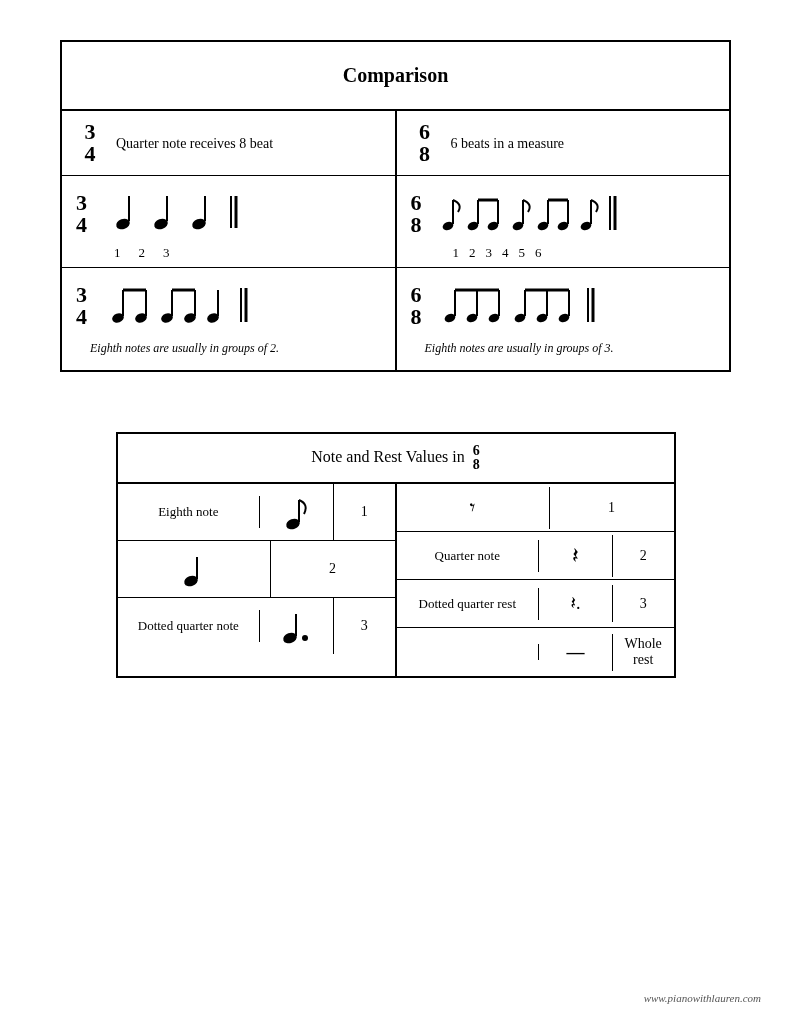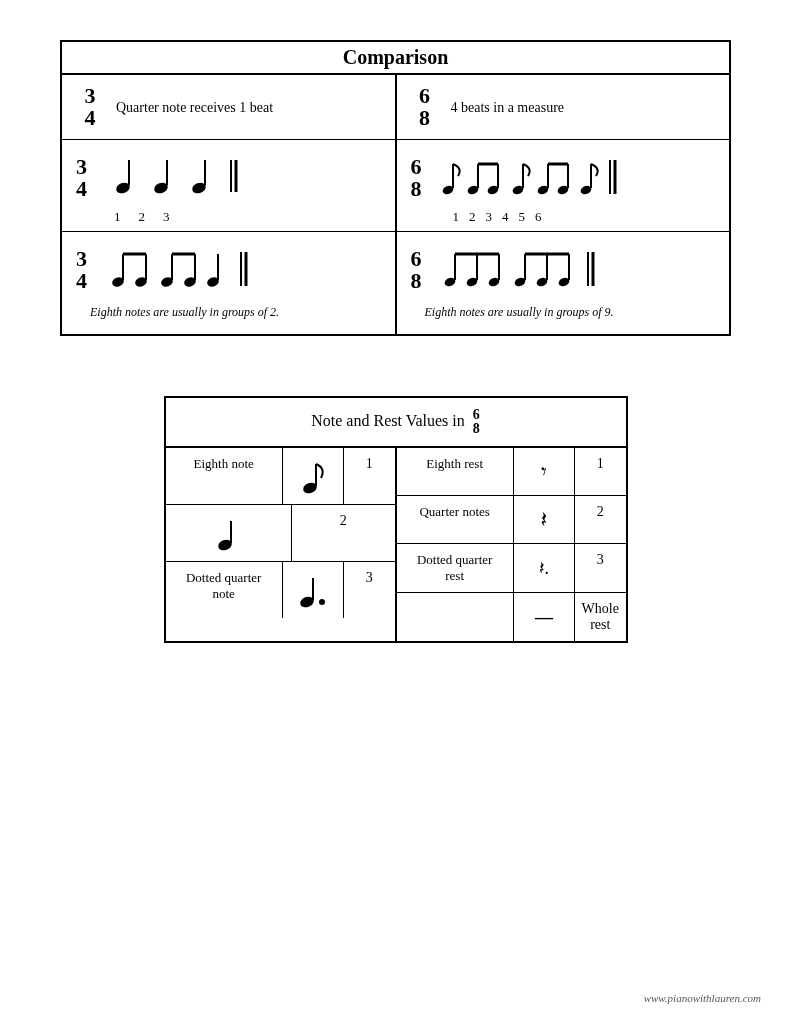--- a/index.html
+++ b/index.html
@@ -16,21 +16,21 @@
     
     .comparison-table {
       border: 2px solid #000;
       width: 100%;
       margin-bottom: 60px;
     }
     .comparison-title {
       text-align: center;
       font-weight: bold;
       font-size: 20px;
-      padding: 4px;
+      padding: 22px;
       border-bottom: 2px solid #000;
     }
     .comparison-body {
       display: flex;
     }
     .comp-col {
       flex: 1;
       padding: 0;
     }
     .comp-col:first-child {
@@ -83,21 +83,21 @@
     }
     .comp-caption {
       padding: 8px 14px;
       font-size: 12px;
       font-style: italic;
     }
 
     
     .values-section {
       margin: 0 auto;
-      width: 464px;
+      width: 560px;
     }
     .values-table {
       border: 2px solid #000;
       width: 100%;
     }
     .values-title {
       text-align: center;
       font-size: 16px;
       padding: 10px;
       border-bottom: 2px solid #000;
@@ -117,20 +117,21 @@
       display: flex;
     }
     .values-left, .values-right {
       flex: 1;
     }
     .values-left {
       border-right: 2px solid #000;
     }
     .value-row {
       display: flex;
+      align-items: center;
       border-bottom: 1px solid #000;
       min-height: 48px;
     }
     .value-row:last-child {
       border-bottom: none;
     }
     .val-name {
       flex: 2;
       padding: 8px 10px;
       font-size: 13px;
@@ -170,21 +171,21 @@
   <div class="comparison-title">Comparison</div>
   <div class="comparison-body">
 
     <div class="comp-col">
       <div class="comp-info">
         <div class="time-sig">
           <span>3</span>
           <span>4</span>
         </div>
         <div class="comp-info-text">
-          <div>Quarter note receives 1 beat</div>
+          <div>Quarter note receives 8 beat</div>
         </div>
       </div>
 
       <div class="comp-notation">
         <div class="notation-row">
           <span style="font-size:22px;font-weight:bold;line-height:1;display:inline-flex;flex-direction:column;align-items:center;">
               <span>3</span>
               <span>4</span>
             </span>
 
@@ -241,21 +242,21 @@
       </div>
     </div>
 
     <div class="comp-col">
       <div class="comp-info">
         <div class="time-sig">
           <span>6</span>
           <span>8</span>
         </div>
         <div class="comp-info-text">
-          <div>4  beats in a measure</div>
+          <div>6  beats in a measure</div>
         </div>
       </div>
 
       <div class="comp-notation">
         <div class="notation-row">
           <span style="font-size:22px;font-weight:bold;line-height:1;display:inline-flex;flex-direction:column;align-items:center;">
               <span>6</span>
               <span>8</span>
             </span>
           <svg width="210" height="55">
@@ -319,21 +320,21 @@
             <ellipse cx="114" cy="40" rx="5.5" ry="4" fill="#000" transform="rotate(-20,114,40)"></ellipse>
             <line x1="119" y1="38" x2="119" y2="12" stroke="#000" stroke-width="2"></line>
             <ellipse cx="136" cy="40" rx="5.5" ry="4" fill="#000" transform="rotate(-20,136,40)"></ellipse>
             <line x1="141" y1="38" x2="141" y2="12" stroke="#000" stroke-width="2"></line>
             <line x1="97" y1="12" x2="141" y2="12" stroke="#000" stroke-width="3"></line>
 
             <line x1="160" y1="10" x2="160" y2="44" stroke="#000" stroke-width="2"></line>
             <line x1="165" y1="10" x2="165" y2="44" stroke="#000" stroke-width="3"></line>
           </svg>
         </div>
-        <div class="comp-caption">Eighth notes are usually in groups of 9.</div>
+        <div class="comp-caption">Eighth notes are usually in groups of 3.</div>
       </div>
     </div>
   </div>
 </div>
 
 <div class="values-section">
   <div class="values-table">
     <div class="values-title">
       <span>Note and Rest Values in</span>
       <span class="fraction">
@@ -372,26 +373,25 @@
               <line x1="18" y1="30" x2="18" y2="8" stroke="#000" stroke-width="2"></line>
               <circle cx="27" cy="32" r="3" fill="#000"></circle>
             </svg>
           </div>
           <div class="val-number">3</div>
         </div>
       </div>
 
       <div class="values-right">
         <div class="value-row">
-          <div class="val-name">Eighth rest</div>
           <div class="val-symbol" style="font-size:22px;">𝄾</div>
           <div class="val-number">1</div>
         </div>
         <div class="value-row">
-          <div class="val-name">Quarter notes</div>
+          <div class="val-name">Quarter note</div>
           <div class="val-symbol" style="font-size:22px;">𝄽</div>
           <div class="val-number">2</div>
         </div>
         <div class="value-row">
           <div class="val-name">Dotted quarter rest</div>
           <div class="val-symbol" style="font-size:18px;">𝄽.</div>
           <div class="val-number">3</div>
         </div>
         <div class="value-row">
           <div class="val-name"></div>

